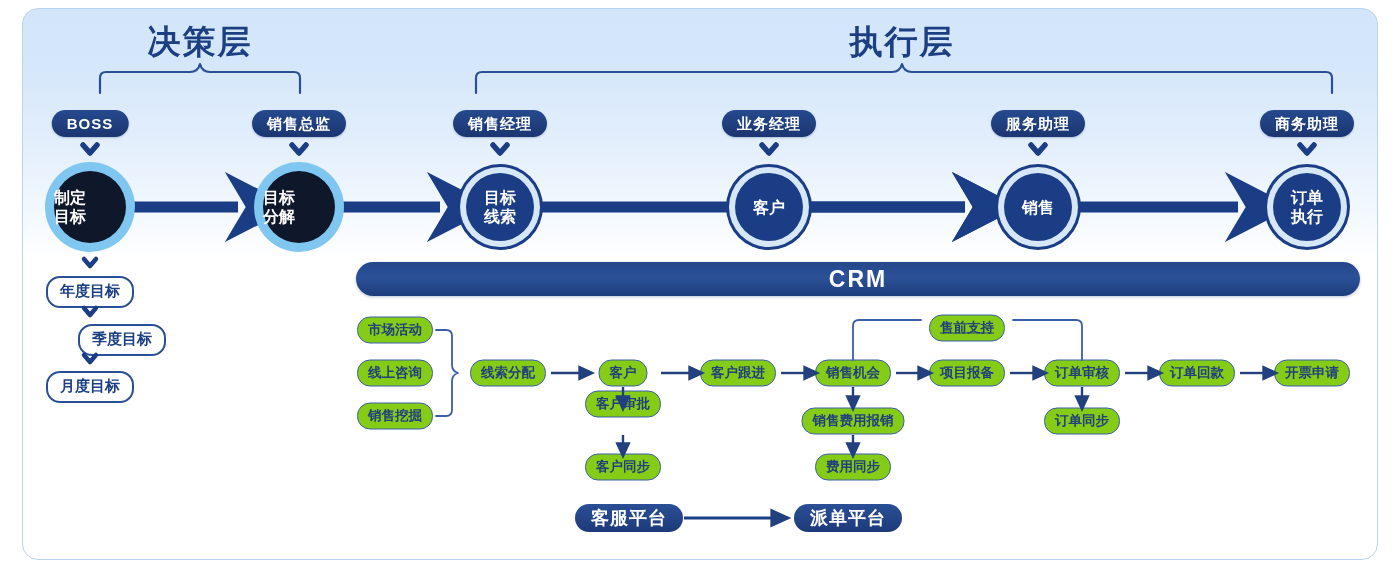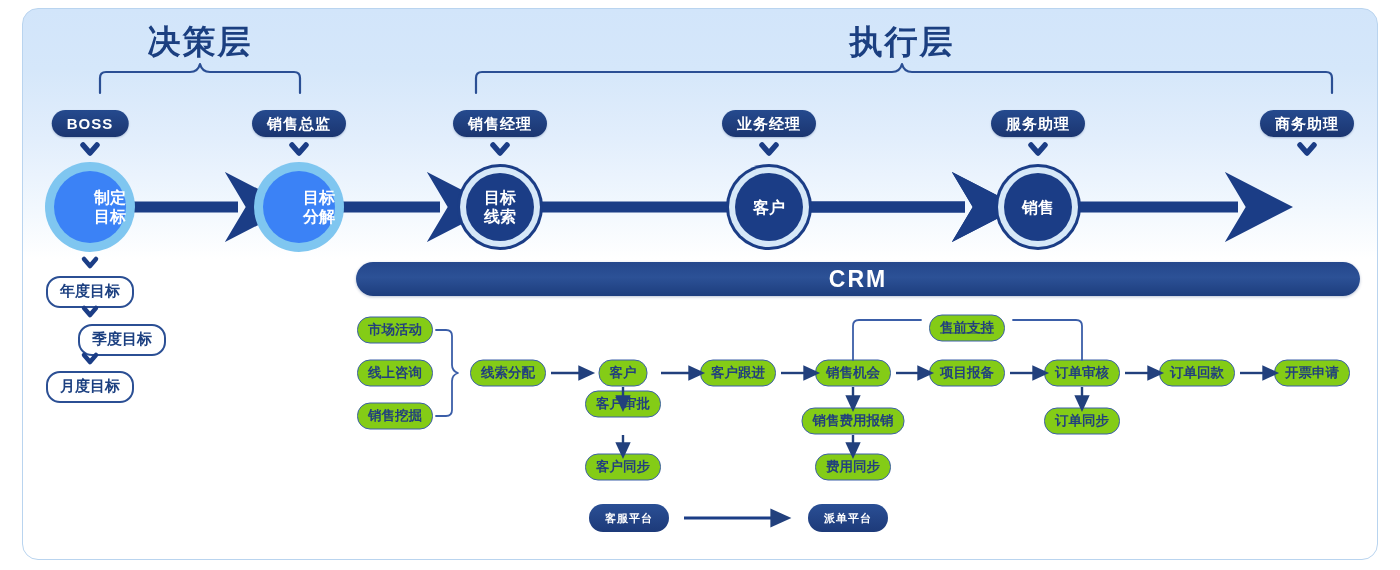--- a/index.html
+++ b/index.html
@@ -63,22 +63,22 @@
     line-height:19px;
     white-space:pre-line;
     z-index:3;
   }
   .node-circle.style-light{
     width:90px;height:90px;
     background:#7fc6f0;
   }
   .node-circle.style-light .core{
     width:72px;height:72px;border-radius:50%;
-    background:#3b82f6;
-    display:flex;align-items:center;justify-content:flex-end;
+    background:#0f172a;
+    display:flex;align-items:center;justify-content:flex-start;
   }
   .node-circle.style-ring{
     width:86px;height:86px;
     background:#1b3d86;
     box-sizing:border-box;
     padding:3px;
   }
   .node-circle.style-ring .gap{
     width:100%;height:100%;border-radius:50%;
     background:#d6e8f8;
@@ -137,21 +137,21 @@
     z-index:3;
   }
 
   
   .plat-pill{
     position:absolute;
     transform:translate(-50%,-50%);
     background:linear-gradient(to bottom,#2a4f95,#1d3a79);
     color:#ffffff;
     border-radius:14px;
-    font-size:11px;font-weight:bold;
+    font-size:18px;font-weight:bold;
     letter-spacing:1px;
     height:28px;line-height:28px;
     padding:0 16px;
     white-space:nowrap;
     text-align:center;
     z-index:3;
   }
 
   
   .ov{position:absolute;left:0;top:0;width:1400px;height:570px;pointer-events:none;}
@@ -228,20 +228,24 @@
   <div class="node-circle style-ring" style="left:500px;top:207px;">
     <div class="gap"><div class="core"><span class="node-label">目标
 线索</span></div></div>
   </div>
   <div class="node-circle style-ring" style="left:769px;top:207px;">
     <div class="gap"><div class="core"><span class="node-label">客户</span></div></div>
   </div>
   <div class="node-circle style-ring" style="left:1038px;top:207px;">
     <div class="gap"><div class="core"><span class="node-label">销售</span></div></div>
   </div>
+  <div class="node-circle style-ring" style="left:1307px;top:207px;">
+    <div class="gap"><div class="core"><span class="node-label">订单
+执行</span></div></div>
+  </div>
 
   <div class="goal-pill" style="left:90px;top:276px;">年度目标</div>
   <div class="goal-pill" style="left:90px;top:324px;margin-left:32px;">季度目标</div>
   <div class="goal-pill" style="left:90px;top:371px;">月度目标</div>
 
   <div id="crm-bar">
     <span>CRM</span>
   </div>
 
   <svg class="ov" id="ov-front" viewBox="0 0 1400 570">

